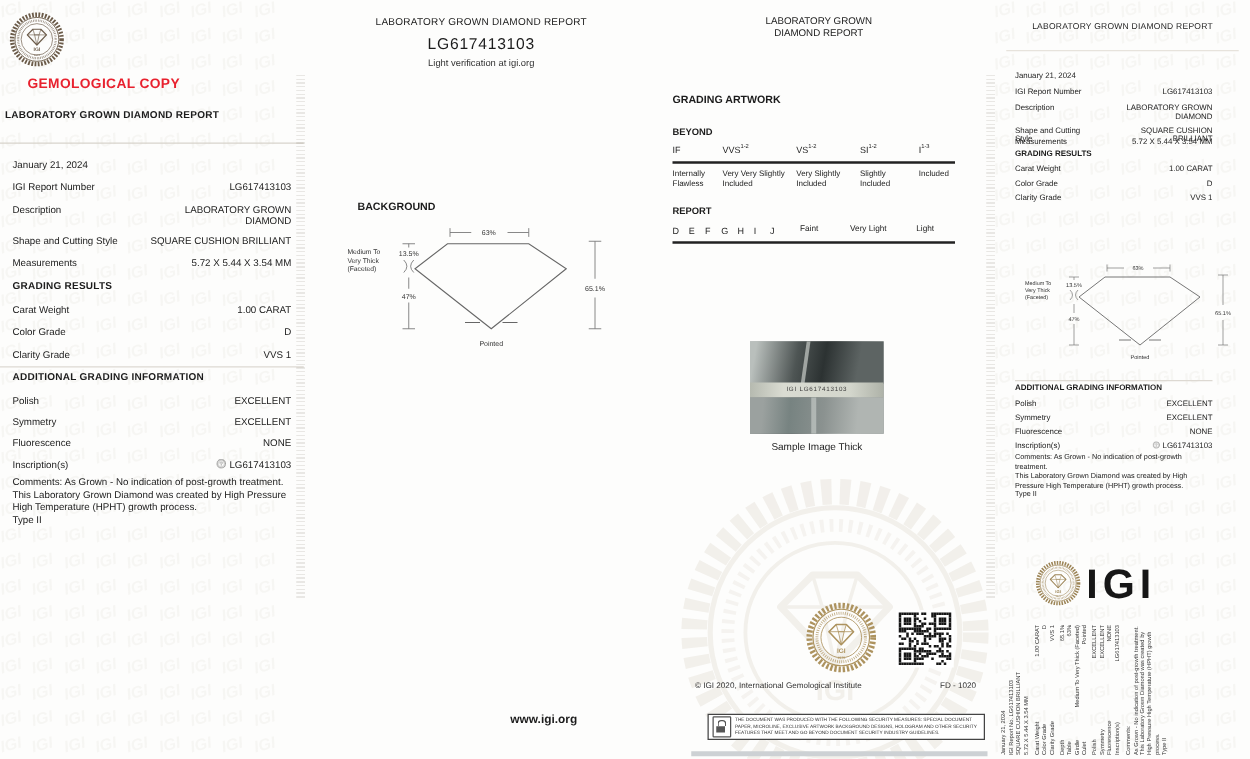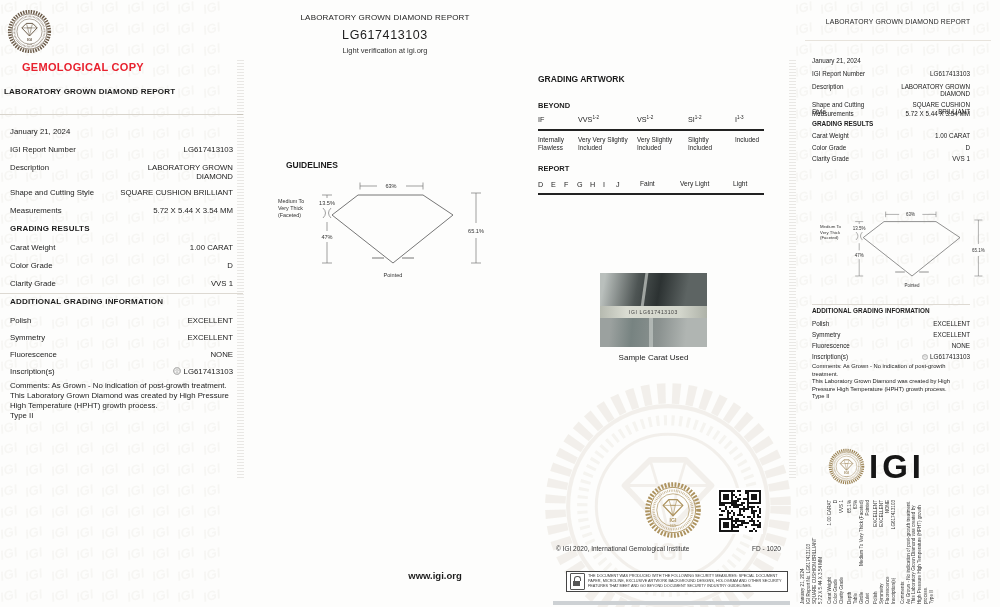--- a/index.html
+++ b/index.html
@@ -383,22 +383,26 @@
   <svg class="abs" style="left:295px;top:378px;width:256px;height:256px;color:#8a7249;opacity:.09">
       <use href="#seal"></use>
     </svg>
 
   <div class="abs" style="left:35px;top:13px;width:210px;text-align:center">
     <div style="font-size:8px;letter-spacing:.2px">LABORATORY GROWN DIAMOND REPORT</div>
     <div style="font-size:12.5px;letter-spacing:.6px;margin-top:6px">LG617413103</div>
     <div style="font-size:7.5px;margin-top:4px;color:#333">Light verification at igi.org</div>
   </div>
 
-
-  <div class="abs" style="left:41px;top:160px;font-size:8.5px;font-weight:bold">GUIDELINES</div>
+  <div class="abs" style="left:330px;top:12px;width:160px;text-align:center;font-size:7.8px;line-height:1.3">
+    <div>LABORATORY GROWN</div>
+    <div>DIAMOND REPORT</div>
+  </div>
+
+  <div class="abs" style="left:41px;top:160px;font-size:8.5px;font-weight:bold">BACKGROUND</div>
   <svg class="abs" style="left:23px;top:178px;width:225px;height:110px" viewBox="0 0 225 110">
     <g stroke="#666" stroke-width="0.9" fill="none">
       <path d="M90,17 L155,17 L185,37 L125,85 L64,37 Z"></path>
       <path d="M104,80 L116,80 M134,80 L146,80"></path>
     </g>
     <g stroke="#777" stroke-width="0.7" fill="none">
       <path d="M92,4.5 L92,11.5 M92,8 L109,8 M138,8 L155,8 M155,4.5 L155,11.5"></path>
       <path d="M54,17 L64,17 M59,17 L59,20"></path>
       <path d="M55,30 Q60,35 55,40 M63,30 Q58,35 63,40"></path>
       <path d="M59,44 L59,53 M59,64 L59,85 M54,85 L64,85"></path>
@@ -448,21 +452,21 @@
 
   <div class="abs" style="left:355px;top:273px;width:107px;height:74px;overflow:hidden;background:linear-gradient(115deg,#aeb4b2 0%,#7e8584 22%,#555c5b 38%,#394040 48%,#6a7170 58%,#a3a9a6 75%,#878d8b 100%)">
     <div class="abs" style="left:0;top:0;width:100%;height:34px;background:linear-gradient(100deg,#b9bfbc 5%,#4e5554 35%,#2c3232 55%,#5d6463 80%)"></div>
     <div class="abs" style="left:40%;top:0;width:3px;height:34px;background:#c7ccc8;transform:skewX(-8deg);opacity:.7"></div>
     <div class="abs" style="left:0;top:33px;width:100%;height:12px;background:linear-gradient(90deg,#b6bab0,#dadcd2 25%,#d3d6cc 75%,#aeb2a8);display:flex;align-items:center;justify-content:center">
       <span style="font-size:5px;letter-spacing:.6px;color:#3a3a3a">IGI LG617413103</span>
     </div>
     <div class="abs" style="left:0;top:45px;width:100%;height:29px;background:linear-gradient(95deg,#9ba19f 10%,#778381 30%,#8b9290 55%,#b0b5b2 80%)"></div>
     <div class="abs" style="left:46%;top:45px;width:4px;height:29px;background:#cdd2cf;opacity:.6"></div>
   </div>
-  <div class="abs" style="left:350px;top:353px;width:117px;text-align:center;font-size:8px">Sample Carat Used</div>
+  <div class="abs" style="left:350px;top:353px;width:117px;text-align:center;font-size:8px">Sample Image Thick</div>
 
   <svg class="abs" style="left:399px;top:481px;width:58px;height:58px;color:#ad935f">
       <use href="#seal"></use>
     </svg>
   <div class="qr" style="left:472px;top:488px">
       <i style="left:2px;top:2px"></i>
       <i style="left:4px;top:2px"></i>
       <i style="left:6px;top:2px"></i>
       <i style="left:8px;top:2px"></i>
       <i style="left:10px;top:2px"></i>

